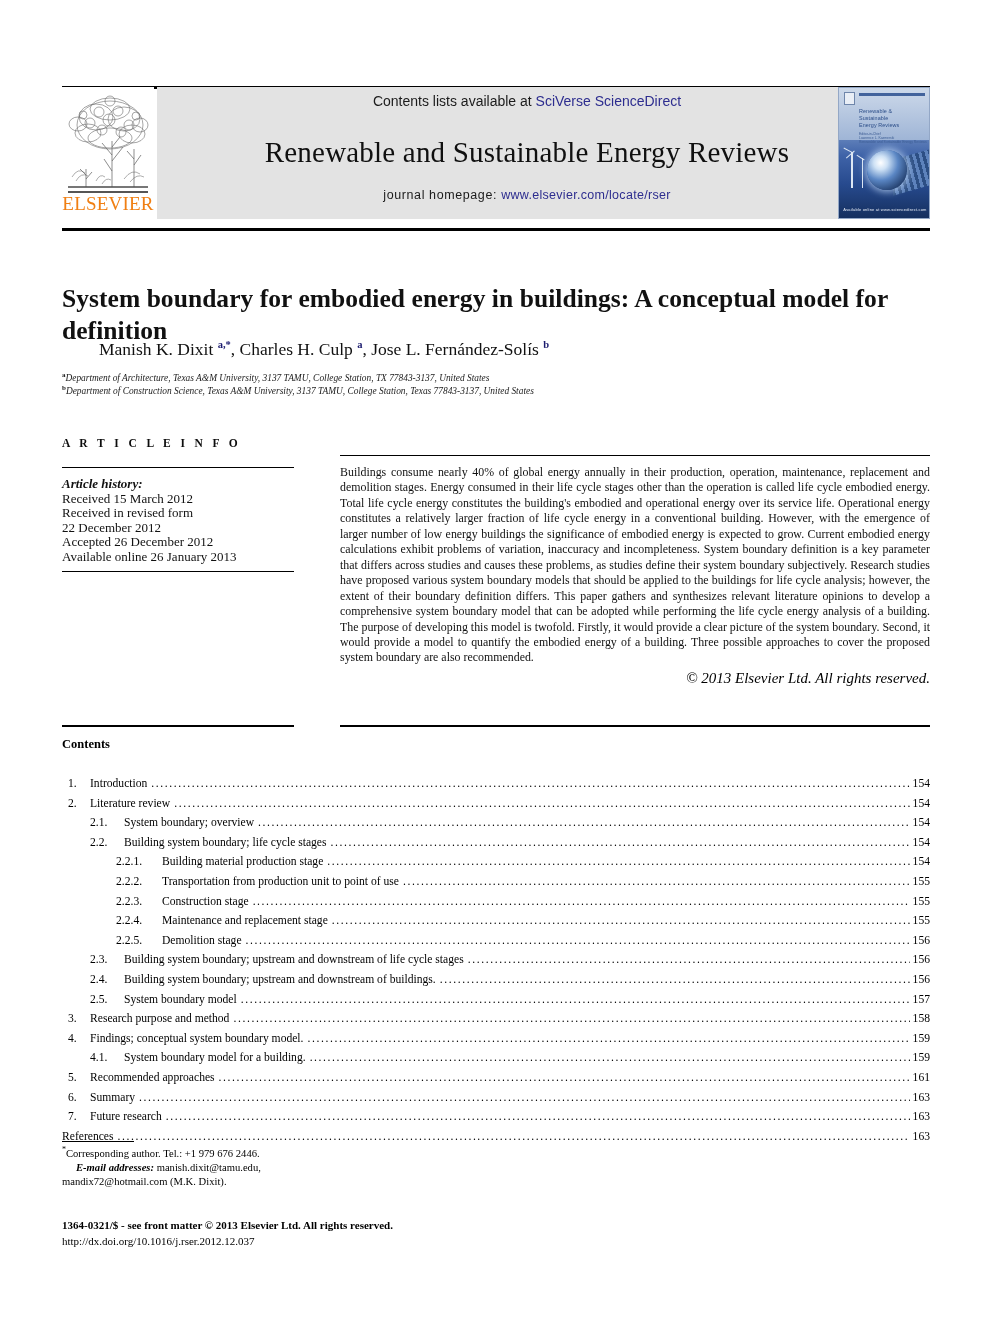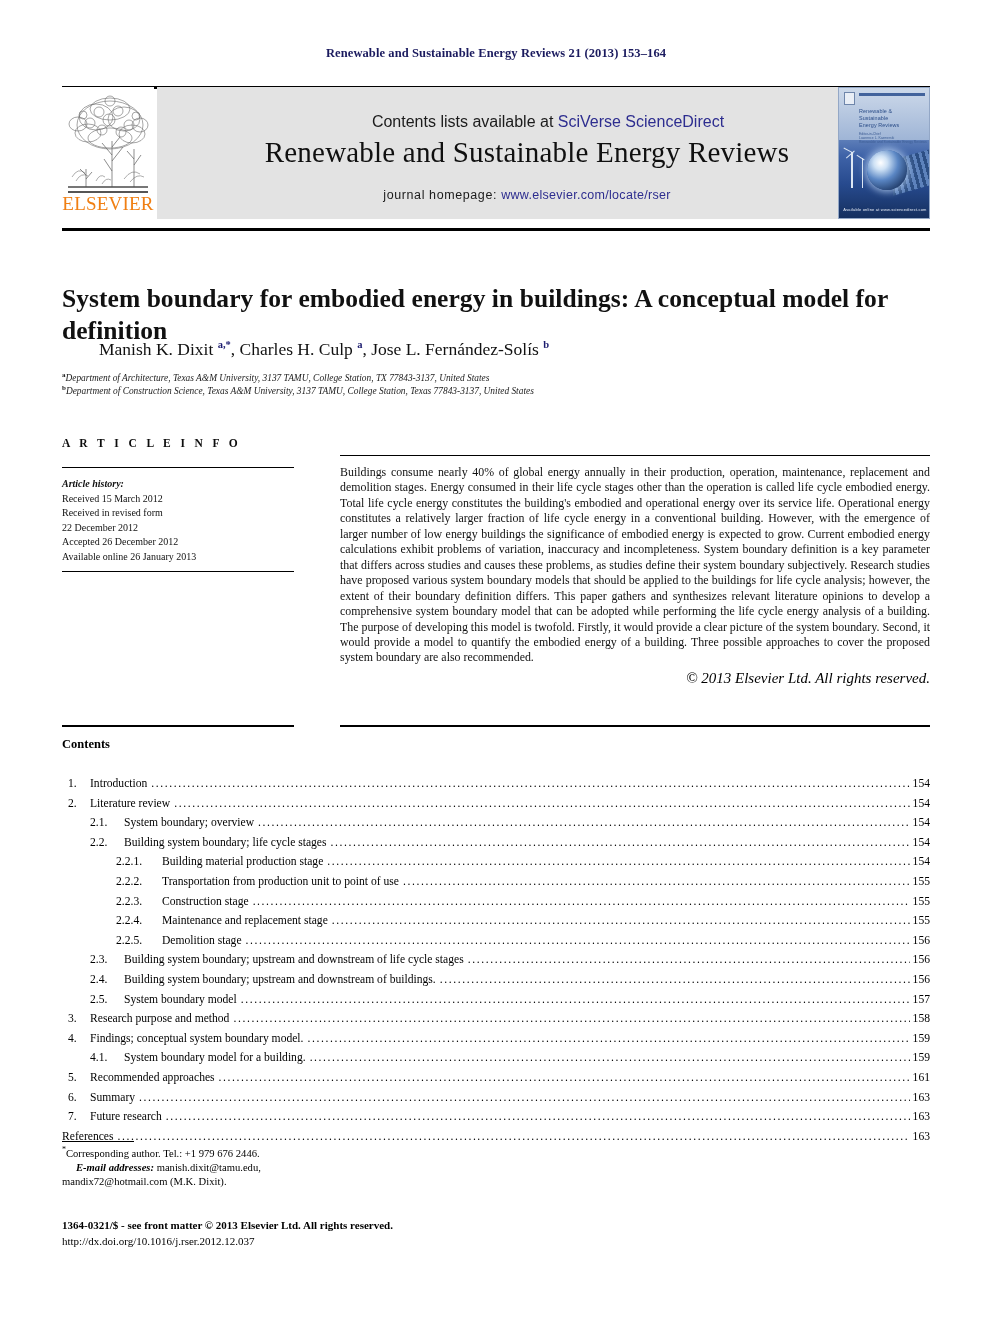--- a/index.html
+++ b/index.html
@@ -76,27 +76,26 @@
     line-height: 22px;
   }
   .elsevier-bar {
     position: absolute;
     left: 6px; top: 104px;
     width: 80px; height: 1.5px;
     background: #555;
   }
   .contents-line {
     position: absolute;
-    left: 95px; top: 26px;
+    left: 95px; top: 6px;
     width: 740px;
     text-align: center;
     font-family: "Liberation Sans", sans-serif;
-    font-size: 16px;
+    font-size: 14px;
     color: #1b1b1b;
-    margin-left: 21px;
   }
   .contents-line .sd {
     color: #2d2d8f;
   }
   .journal-title {
     position: absolute;
     left: 95px; top: 49px;
     width: 740px;
     text-align: center;
     font-family: "Liberation Serif", serif;
@@ -253,21 +252,21 @@
     font-size: 11.5px;
     letter-spacing: 3.4px;
     color: #0d0d0d;
   }
   .hr {
     height: 0;
     border-top: 1.6px solid #000;
     margin: 0;
   }
   .info-body {
-    font-size: 10px;
+    font-size: 13px;
     line-height: 14.6px;
     color: #111;
   }
   .info-body .it {
     font-style: italic;
     font-weight: bold;
   }
   .abstract-body {
     font-size: 11.9px;
     line-height: 15.45px;
@@ -351,21 +350,20 @@
     font-size: 11px;
     line-height: 15.5px;
   }
   .imprint .issn { font-weight: bold; }
 </style>
 </head>
 <body>
 
 <div class="page">
 
-  <div class="runninghead">Renewable and Sustainable Energy Reviews 21 (2013) 153–164</div>
 
   <div class="rule-thick" style="left:62px; top:86px; width:868px; height:2.6px;"></div>
 
   <div class="banner">
     <div class="banner-grey"></div>
 
     <div class="elsevier-logo">
       <svg class="elsevier-tree" viewBox="0 0 84 104">
         <g stroke="#5c5c5c" stroke-width="0.7" fill="none">
           <path d="M46 98 L46 52 M46 66 L36 54 M46 72 L57 58 M46 82 L38 70 M46 58 L54 48"></path>

